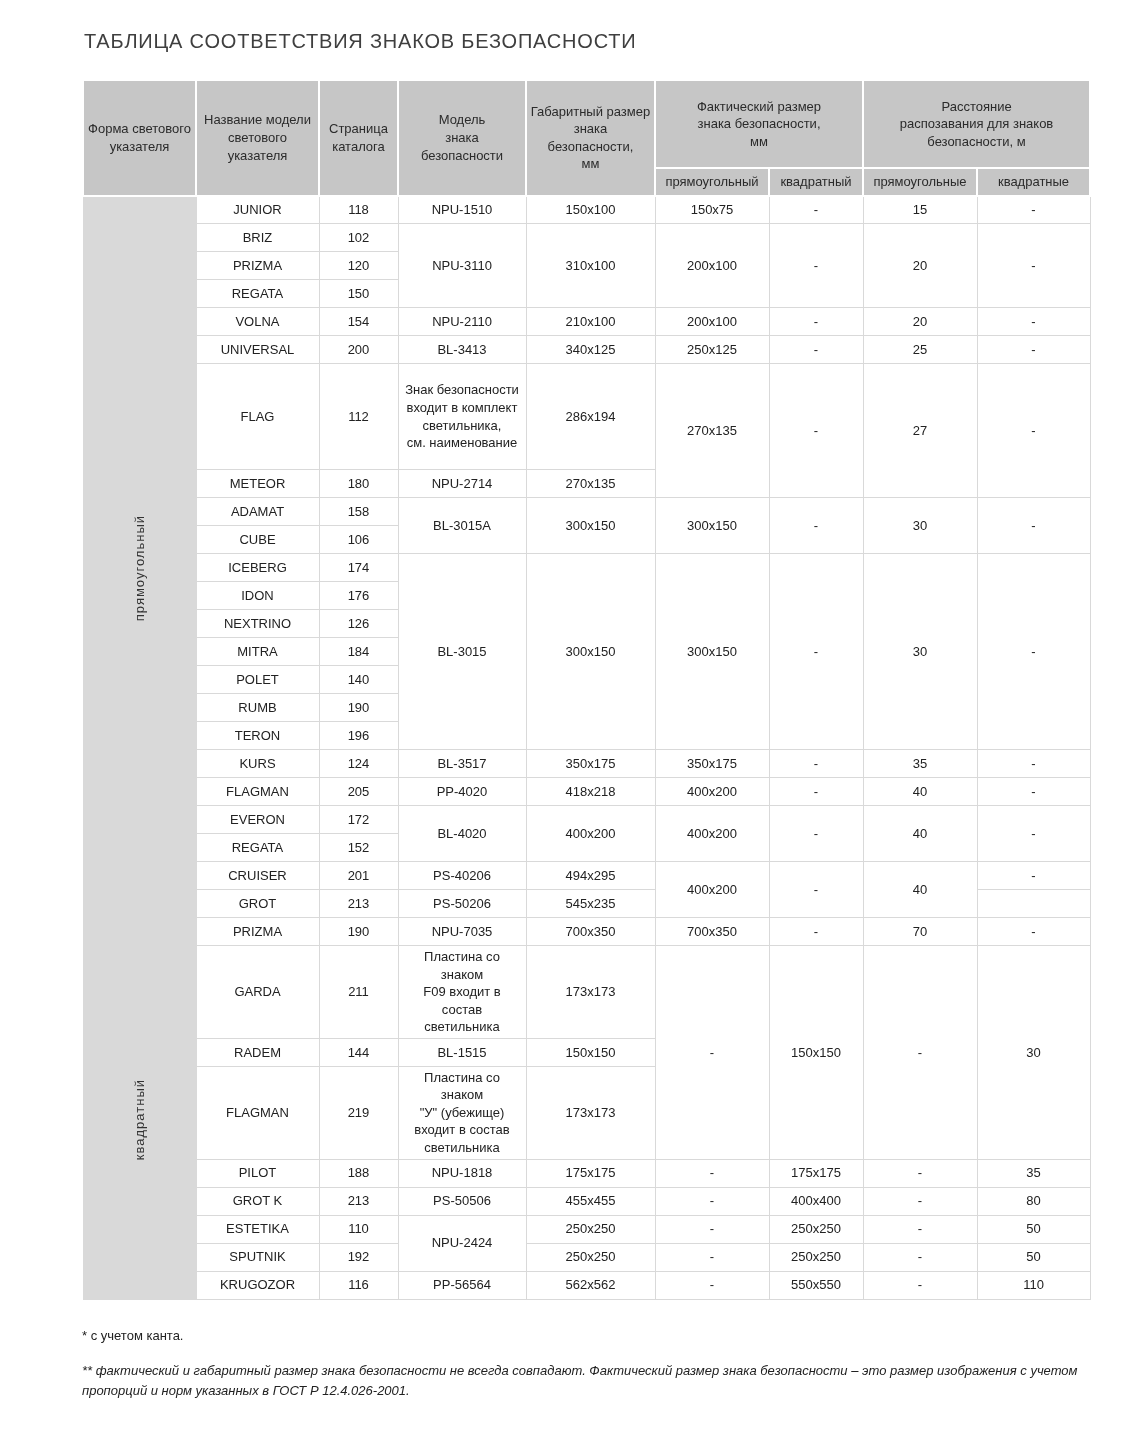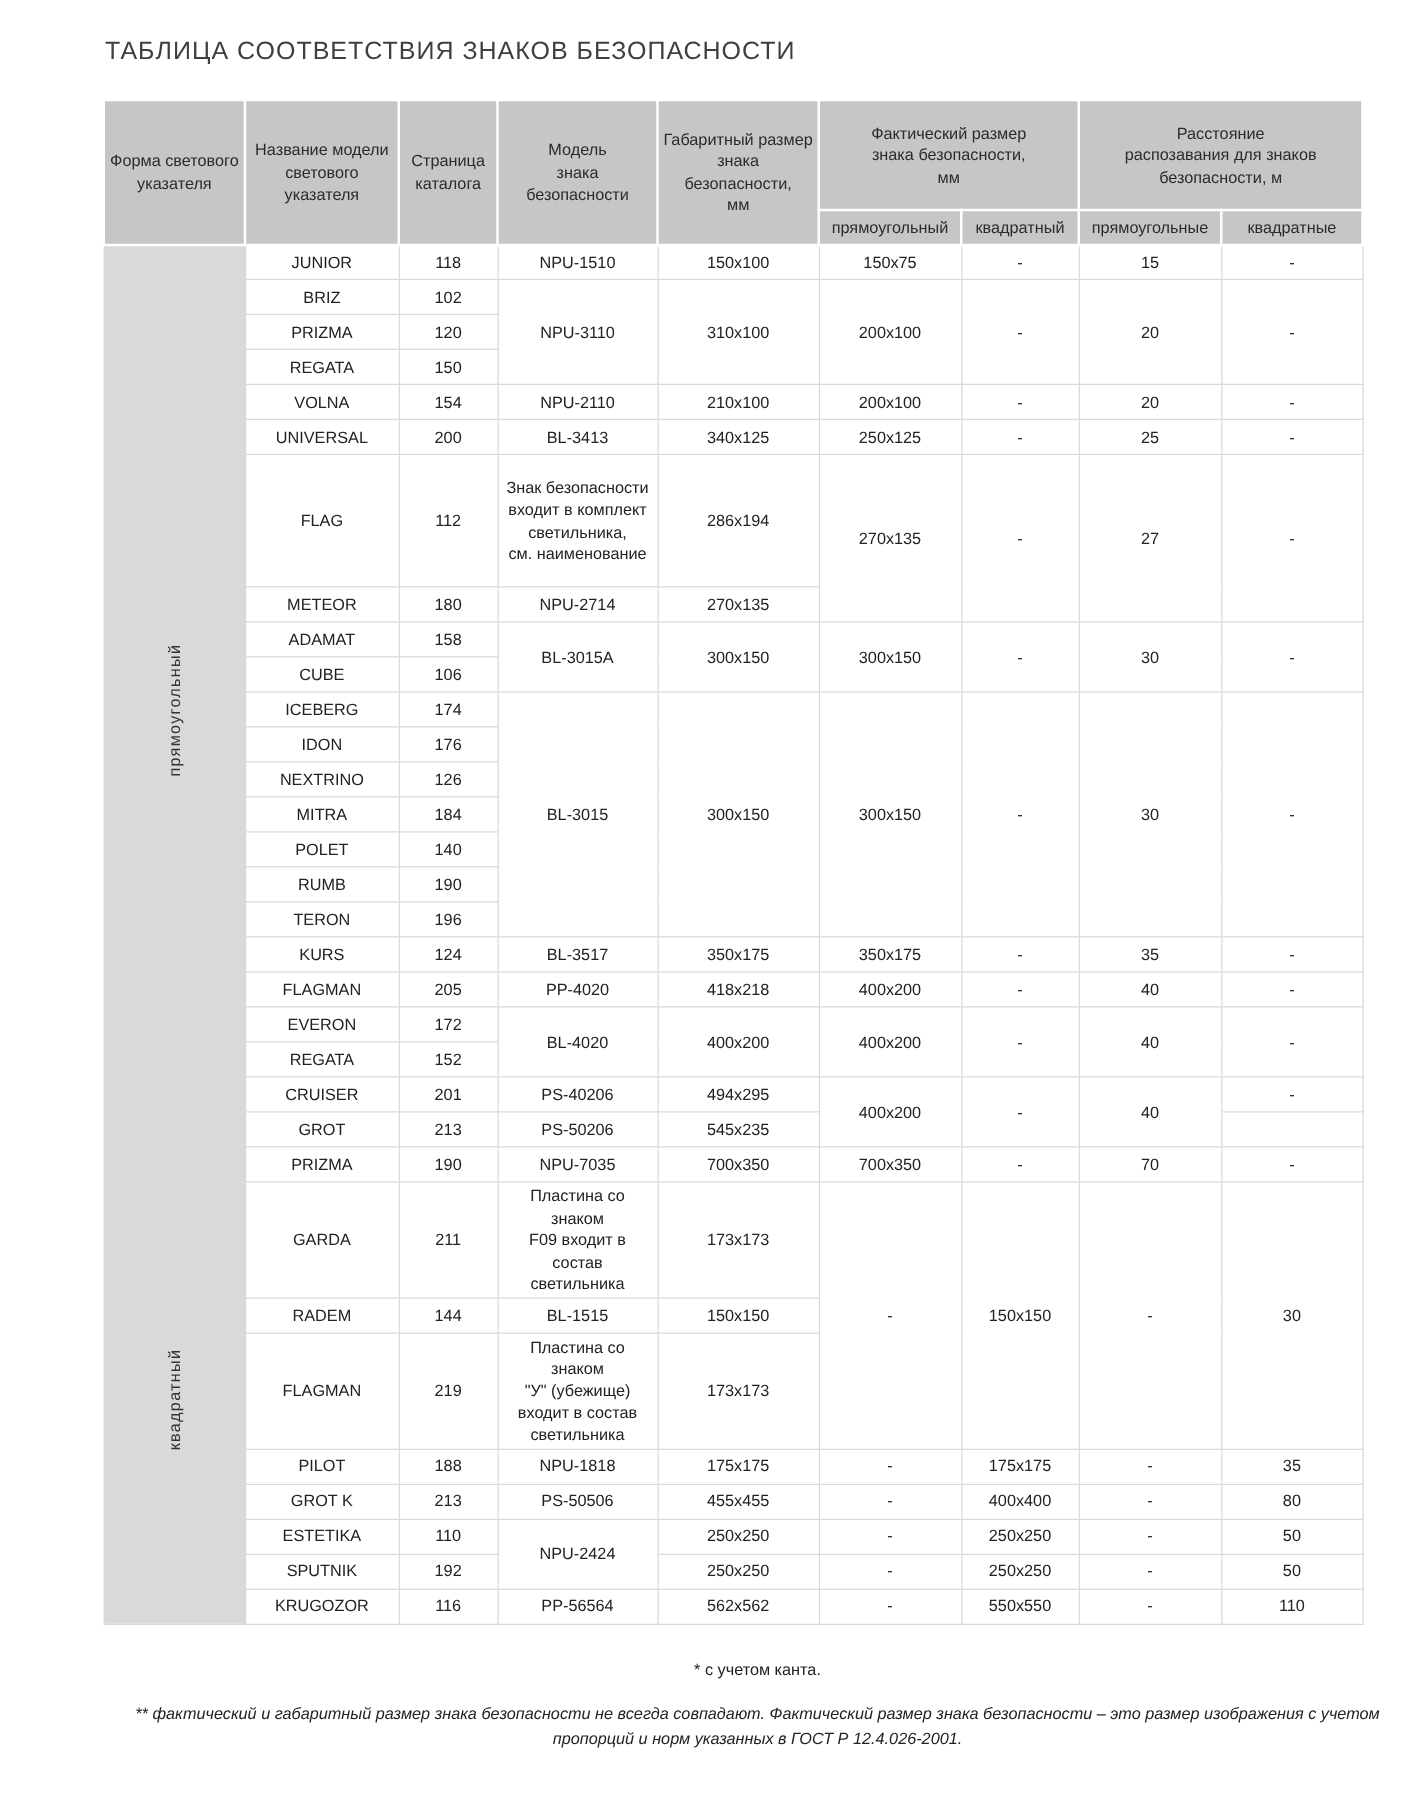--- a/index.html
+++ b/index.html
@@ -72,21 +72,20 @@
     color: #333333;
   }
   td.va-top { vertical-align: top; padding-top: 5px; }
 
   .footnotes {
     width: 1048px;
     margin-top: 26px;
     font-size: 13px;
     color: #222222;
     line-height: 1.5;
-    text-align: center;
   }
   .footnote-1 { margin: 0 0 16px 0; }
   .footnote-2 { margin: 0; white-space: pre-line; font-style: italic; }
 </style>
 </head>
 <body>
 
 <div class="page">
   <div class="content">
 

